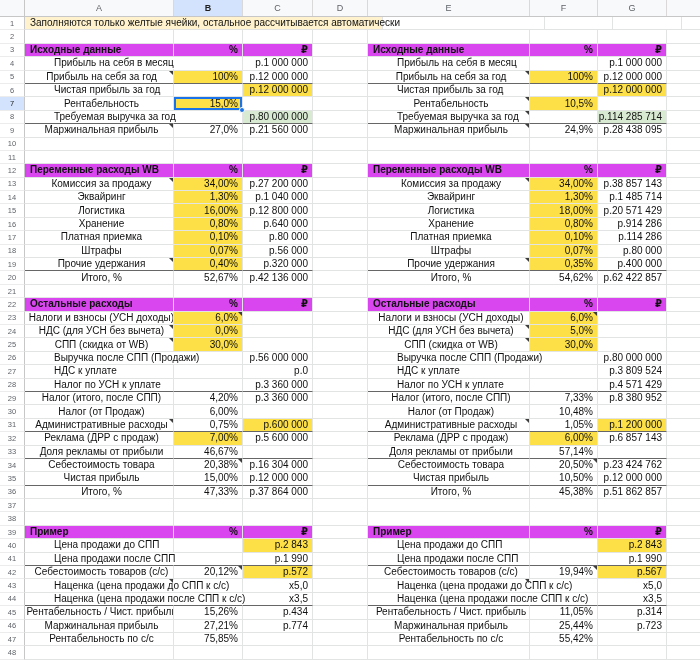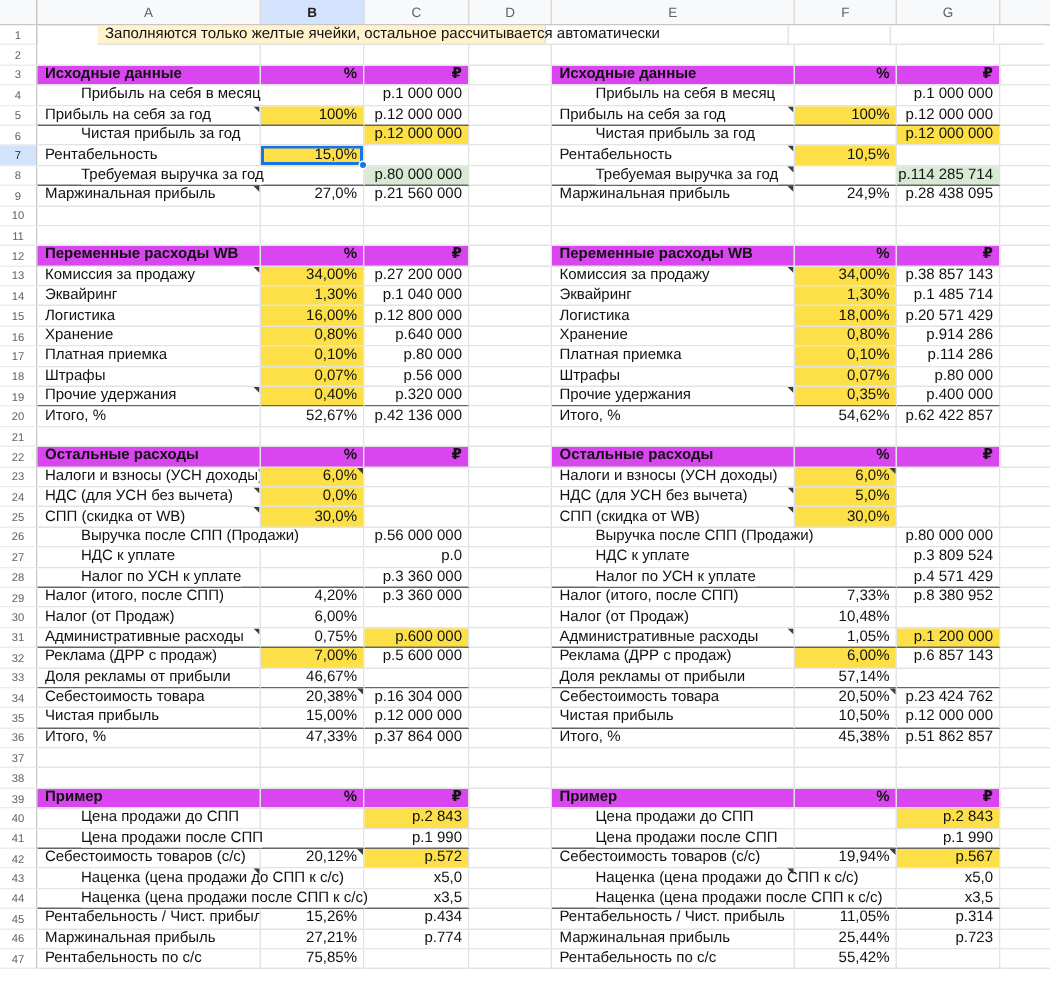--- a/index.html
+++ b/index.html
@@ -25,24 +25,24 @@
     flex:0 0 auto;
   }
   .gut.hl { background:#d3e3fd; color:#1f1f1f; }
   .cell {
     position:relative; height:100%; border-right:1px solid var(--grid); border-bottom:1px solid var(--grid);
     font-size:10px; color:#111; line-height:12px; display:flex; align-items:center; flex:0 0 auto;
     background:#fff;
   }
   .cA{width:149px;} .cB{width:69px;} .cC{width:70px;} .cD{width:55px;}
   .cE{width:162px;} .cF{width:68px;} .cG{width:69px;} .cH{width:33px; border-right:none;}
-  .cAD{width:299px;margin-left:40px;}
+  .cAD{width:358px;}
   .lab { justify-content:flex-start; padding-left:5px; }
   .num { justify-content:flex-end; padding-right:4px; }
-  .clip { overflow:hidden; }
+  .clip { overflow:hidden;justify-content:center; }
   .lbl { white-space:nowrap; position:relative; z-index:1; }
   .lbl.bgw { background:#fff;margin-left:24px; }
   .section { background:#d946ef; font-weight:bold; }
   .yellow { background:#fde047; }
   .green { background:#d9ead3; }
   .line { border-bottom:1px solid #666 !important; }
   .banner { background:#fff2cc; overflow:visible; }
   .note {
     position:absolute; top:0; right:0; width:0; height:0; z-index:2;
     border-top:4px solid #3d3d3d; border-left:4px solid transparent;
@@ -1122,13 +1122,26 @@
       <div class="cell cD"></div>
       <div class="cell cE lab clip">
         <span class="lbl">Рентабельность по с/с</span>
       </div>
       <div class="cell cF num">
         <span class="lbl">55,42%</span>
       </div>
       <div class="cell cG num"></div>
       <div class="cell cH"></div>
     </div>
+    <div class="row">
+      <div class="gut">
+        <span class="lbl">48</span>
+      </div>
+      <div class="cell cA lab"></div>
+      <div class="cell cB num"></div>
+      <div class="cell cC num"></div>
+      <div class="cell cD"></div>
+      <div class="cell cE lab"></div>
+      <div class="cell cF num"></div>
+      <div class="cell cG num"></div>
+      <div class="cell cH"></div>
+    </div>
   </div>
 
 </body></html>

